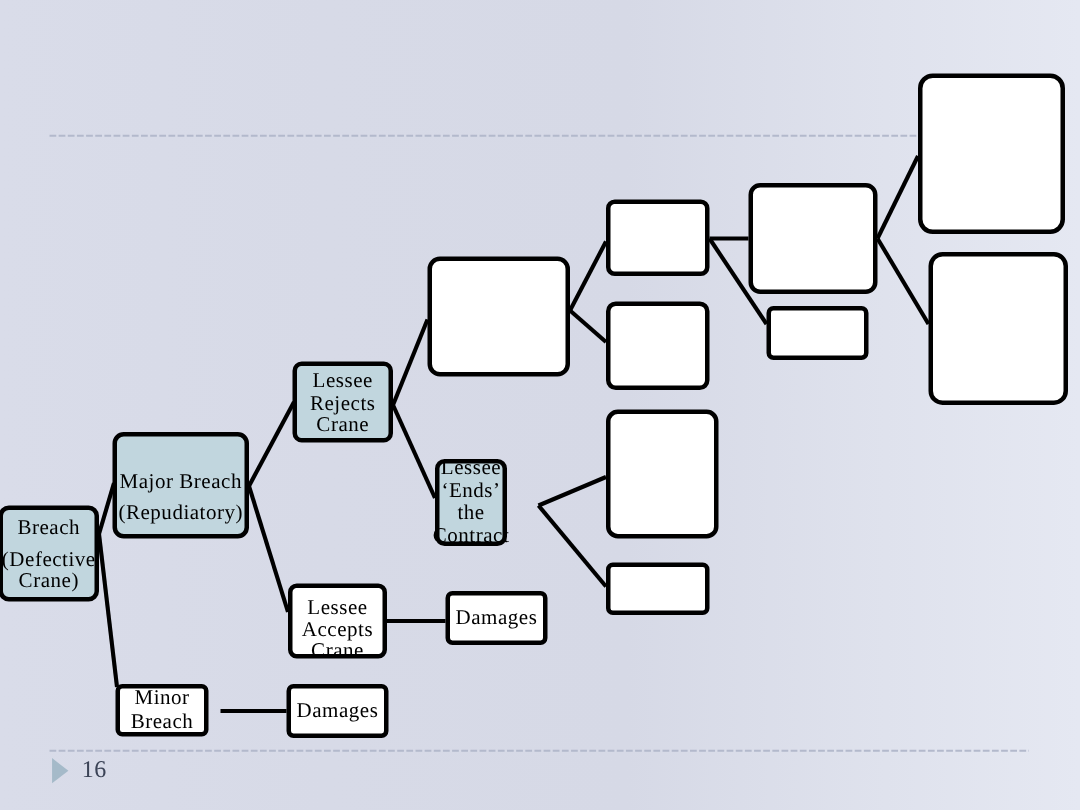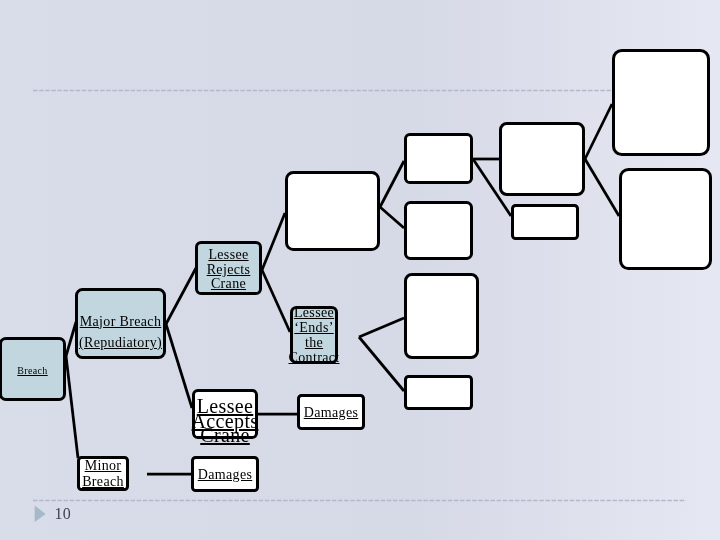--- a/index.html
+++ b/index.html
@@ -8,21 +8,21 @@
        font-family:"Liberation Serif", serif;
        background:#dadced;}
   #slide{position:relative;width:720px;height:540px;overflow:hidden;
          background:linear-gradient(to right,#d9dce9 0%,#d7dae7 30%,#d6d9e6 58%,#dfe2ed 82%,#e5e8f2 100%);}
   svg#dividers{position:absolute;left:0;top:0;width:720px;height:540px;}
   .node{position:absolute;box-sizing:border-box;
         border:3px solid #000;background:#fff;
         display:flex;align-items:center;justify-content:center;text-align:center;
         color:#000;}
   .node.fill{background:#c1d6de;}
-  .node span{display:block;letter-spacing:0.35px;transform:translateZ(0);text-decoration:underline;}
+  .node span{display:block;letter-spacing:0.35px;transform:translateZ(0);}
   #pagenum{transform:translateZ(0);}
   svg#links{position:absolute;left:0;top:0;width:720px;height:540px;}
   #footer{position:absolute;left:34px;top:504px;}
   #pagenum{position:absolute;left:54.5px;top:504.5px;font-size:16px;color:#3b4356;letter-spacing:0.3px;}
 </style>
 </head>
 <body>
 
 <div id="slide">
   <svg id="dividers">
@@ -42,51 +42,52 @@
       <line x1="380" y1="207" x2="404" y2="228" stroke="#000000" stroke-width="2.75"></line>
       <line x1="359" y1="337" x2="404" y2="318" stroke="#000000" stroke-width="2.75"></line>
       <line x1="359" y1="337" x2="404" y2="391" stroke="#000000" stroke-width="2.75"></line>
       <line x1="473" y1="159" x2="499" y2="159" stroke="#000000" stroke-width="2.75"></line>
       <line x1="473" y1="159" x2="511" y2="216" stroke="#000000" stroke-width="2.75"></line>
       <line x1="585" y1="159" x2="612" y2="104" stroke="#000000" stroke-width="2.75"></line>
       <line x1="585" y1="159" x2="619" y2="216" stroke="#000000" stroke-width="2.75"></line>
     </svg>
   <div id="nodes">
       <div class="node fill" style="left: -1px; top: 337px; width: 67px; height: 64px; border-radius: 6.9px;">
-        <span style="font-size: 10px; line-height: 14.6px; margin-top: 4px;">
+        <span style="font-size: 14px; line-height: 14.6px; margin-top: 4px;">
           <div>Breach</div>
+          <div style="margin-top: 6.2px;">(Defective Crane)</div>
         </span>
       </div>
       <div class="node fill" style="left: 75px; top: 288px; width: 91px; height: 71px; border-radius: 7.5px;">
         <span style="font-size: 14px; line-height: 14.6px; margin-top: 18px;">
           <div>Major Breach</div>
           <div style="margin-top: 6.8px; text-align: center;">(Repudiatory)</div>
         </span>
       </div>
       <div class="node fill" style="left: 195px; top: 241px; width: 67px; height: 54px; border-radius: 6.1px;">
         <span style="font-size: 14px; line-height: 14.8px; margin-top: 4px;">
           <div>Lessee Rejects Crane</div>
         </span>
       </div>
       <div class="node fill" style="left: 290px; top: 306px; width: 48px; height: 58px; border-radius: 6.4px;">
         <span style="font-size: 14px; line-height: 15px;">
           <div>Lessee ‘Ends’ the Contract</div>
         </span>
       </div>
       <div class="node" style="left: 192px; top: 389px; width: 66px; height: 50px; border-radius: 5.8px;">
-        <span style="font-size: 20px; line-height: 14.7px; margin-top: 14px;">
+        <span style="font-size: 14px; line-height: 14.7px; margin-top: 14px;">
           <div>Lessee Accepts Crane</div>
         </span>
       </div>
       <div class="node" style="left: 297px; top: 394px; width: 68px; height: 36px; border-radius: 4.6px;">
         <span style="font-size: 14px; line-height: 15px;">
           <div>Damages</div>
         </span>
       </div>
-      <div class="node" style="left: 77px; top: 456px; width: 52px; height: 35px; border-radius: 4.5px;">
+      <div class="node" style="left: 77px; top: 456px; width: 62px; height: 35px; border-radius: 4.5px;">
         <span style="font-size: 14px; line-height: 15.5px;">
           <div>Minor Breach</div>
         </span>
       </div>
       <div class="node" style="left: 191px; top: 456px; width: 68px; height: 36px; border-radius: 4.6px;">
         <span style="font-size: 14px; line-height: 15px;">
           <div>Damages</div>
         </span>
       </div>
       <div class="node" style="left: 285px; top: 171px; width: 95px; height: 80px; border-radius: 8.3px;"></div>
@@ -95,14 +96,14 @@
       <div class="node" style="left: 404px; top: 273px; width: 75px; height: 86px; border-radius: 7.9px;"></div>
       <div class="node" style="left: 404px; top: 375px; width: 69px; height: 35px; border-radius: 4.5px;"></div>
       <div class="node" style="left: 499px; top: 122px; width: 86px; height: 74px; border-radius: 7.8px;"></div>
       <div class="node" style="left: 511px; top: 204px; width: 68px; height: 36px; border-radius: 4.6px;"></div>
       <div class="node" style="left: 612px; top: 49px; width: 98px; height: 107px; border-radius: 9.8px;"></div>
       <div class="node" style="left: 619px; top: 168px; width: 93px; height: 102px; border-radius: 9.4px;"></div>
     </div>
   <svg id="footer" width="13" height="20" viewBox="0 0 13 20">
     <polygon points="0.7,1.4 11.6,9.9 0.7,18.1" fill="#a5bac9"></polygon>
   </svg>
-  <span id="pagenum">10</span>
+  <span id="pagenum">16</span>
 </div>
 
 </body></html>

